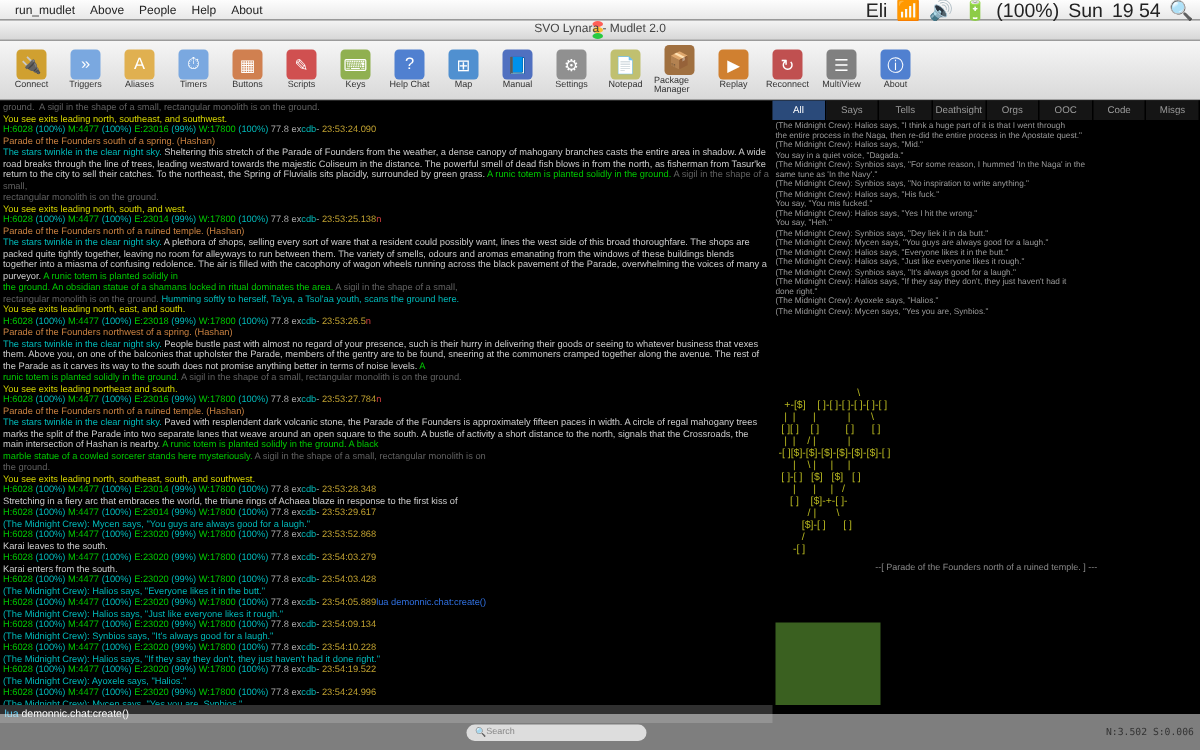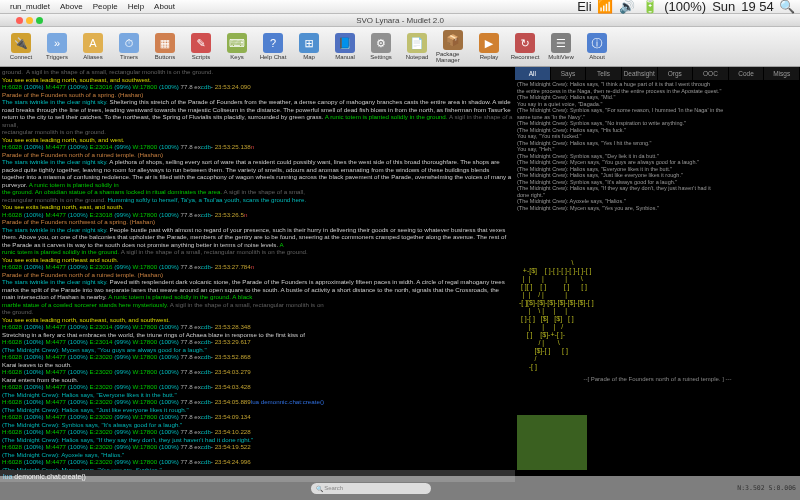--- a/index.html
+++ b/index.html
@@ -4,21 +4,21 @@
 <style>
 * { margin: 0; padding: 0; box-sizing: border-box; font-family: "Lucida Grande", sans-serif; }
 body { width: 800px; height: 500px; overflow: hidden; background: #000; }
 
 .menubar { height: 14px; background: linear-gradient(#fdfdfd,#e8e8e8); display: flex; align-items: center; font-size: 8px; color: #222; padding: 0 4px; border-bottom: 1px solid #bbb; }
 .menubar .apple { font-size: 9px; margin-right: 6px; }
 .menubar .mi { margin-right: 10px; }
 .menubar .spacer { flex: 1; }
 .menubar .ri { margin-left: 6px; font-size: 13px; }
 
-.titlebar { height: 13px; background: linear-gradient(#f3f3f3,#d8d8d8); display: flex; align-items: center; font-size: 8px; color: #333; padding: 0 16px; position: relative; border-bottom: 1px solid #bbb; }
+.titlebar { height: 13px; background: linear-gradient(#f3f3f3,#d8d8d8); display: flex; align-items: center; font-size: 8px; color: #333; padding: 0 16px; position: relative; border-bottom: 1px solid #bbb; flex-direction: column; }
 .tl-btn { width: 7px; height: 7px; border-radius: 50%; margin-right: 3px; }
 .tl-red { background: #ff5f57; } .tl-yel { background: #ffbd2e; } .tl-grn { background: #28c940; }
 .titlebar .ttl { position: absolute; left: 0; right: 0; text-align: center; pointer-events: none; font-size: 8px; color: #444; }
 
 .toolbar { height: 40px; background: linear-gradient(#f6f6f6,#d9d9d9); display: flex; align-items: center; padding: 2px 4px; border-bottom: 1px solid #a0a0a0; gap: 2px; }
 .tbtn { display: flex; flex-direction: column; align-items: center; width: 34px; font-size: 6px; color: #333; cursor: pointer; }
 .tbtn .ic { width: 20px; height: 20px; border-radius: 3px; margin-bottom: 1px; display: flex; align-items: center; justify-content: center; font-size: 11px; }
 
 .workspace { position: absolute; top: 67px; bottom: 18px; left: 0; right: 0; background: #000; }
 

